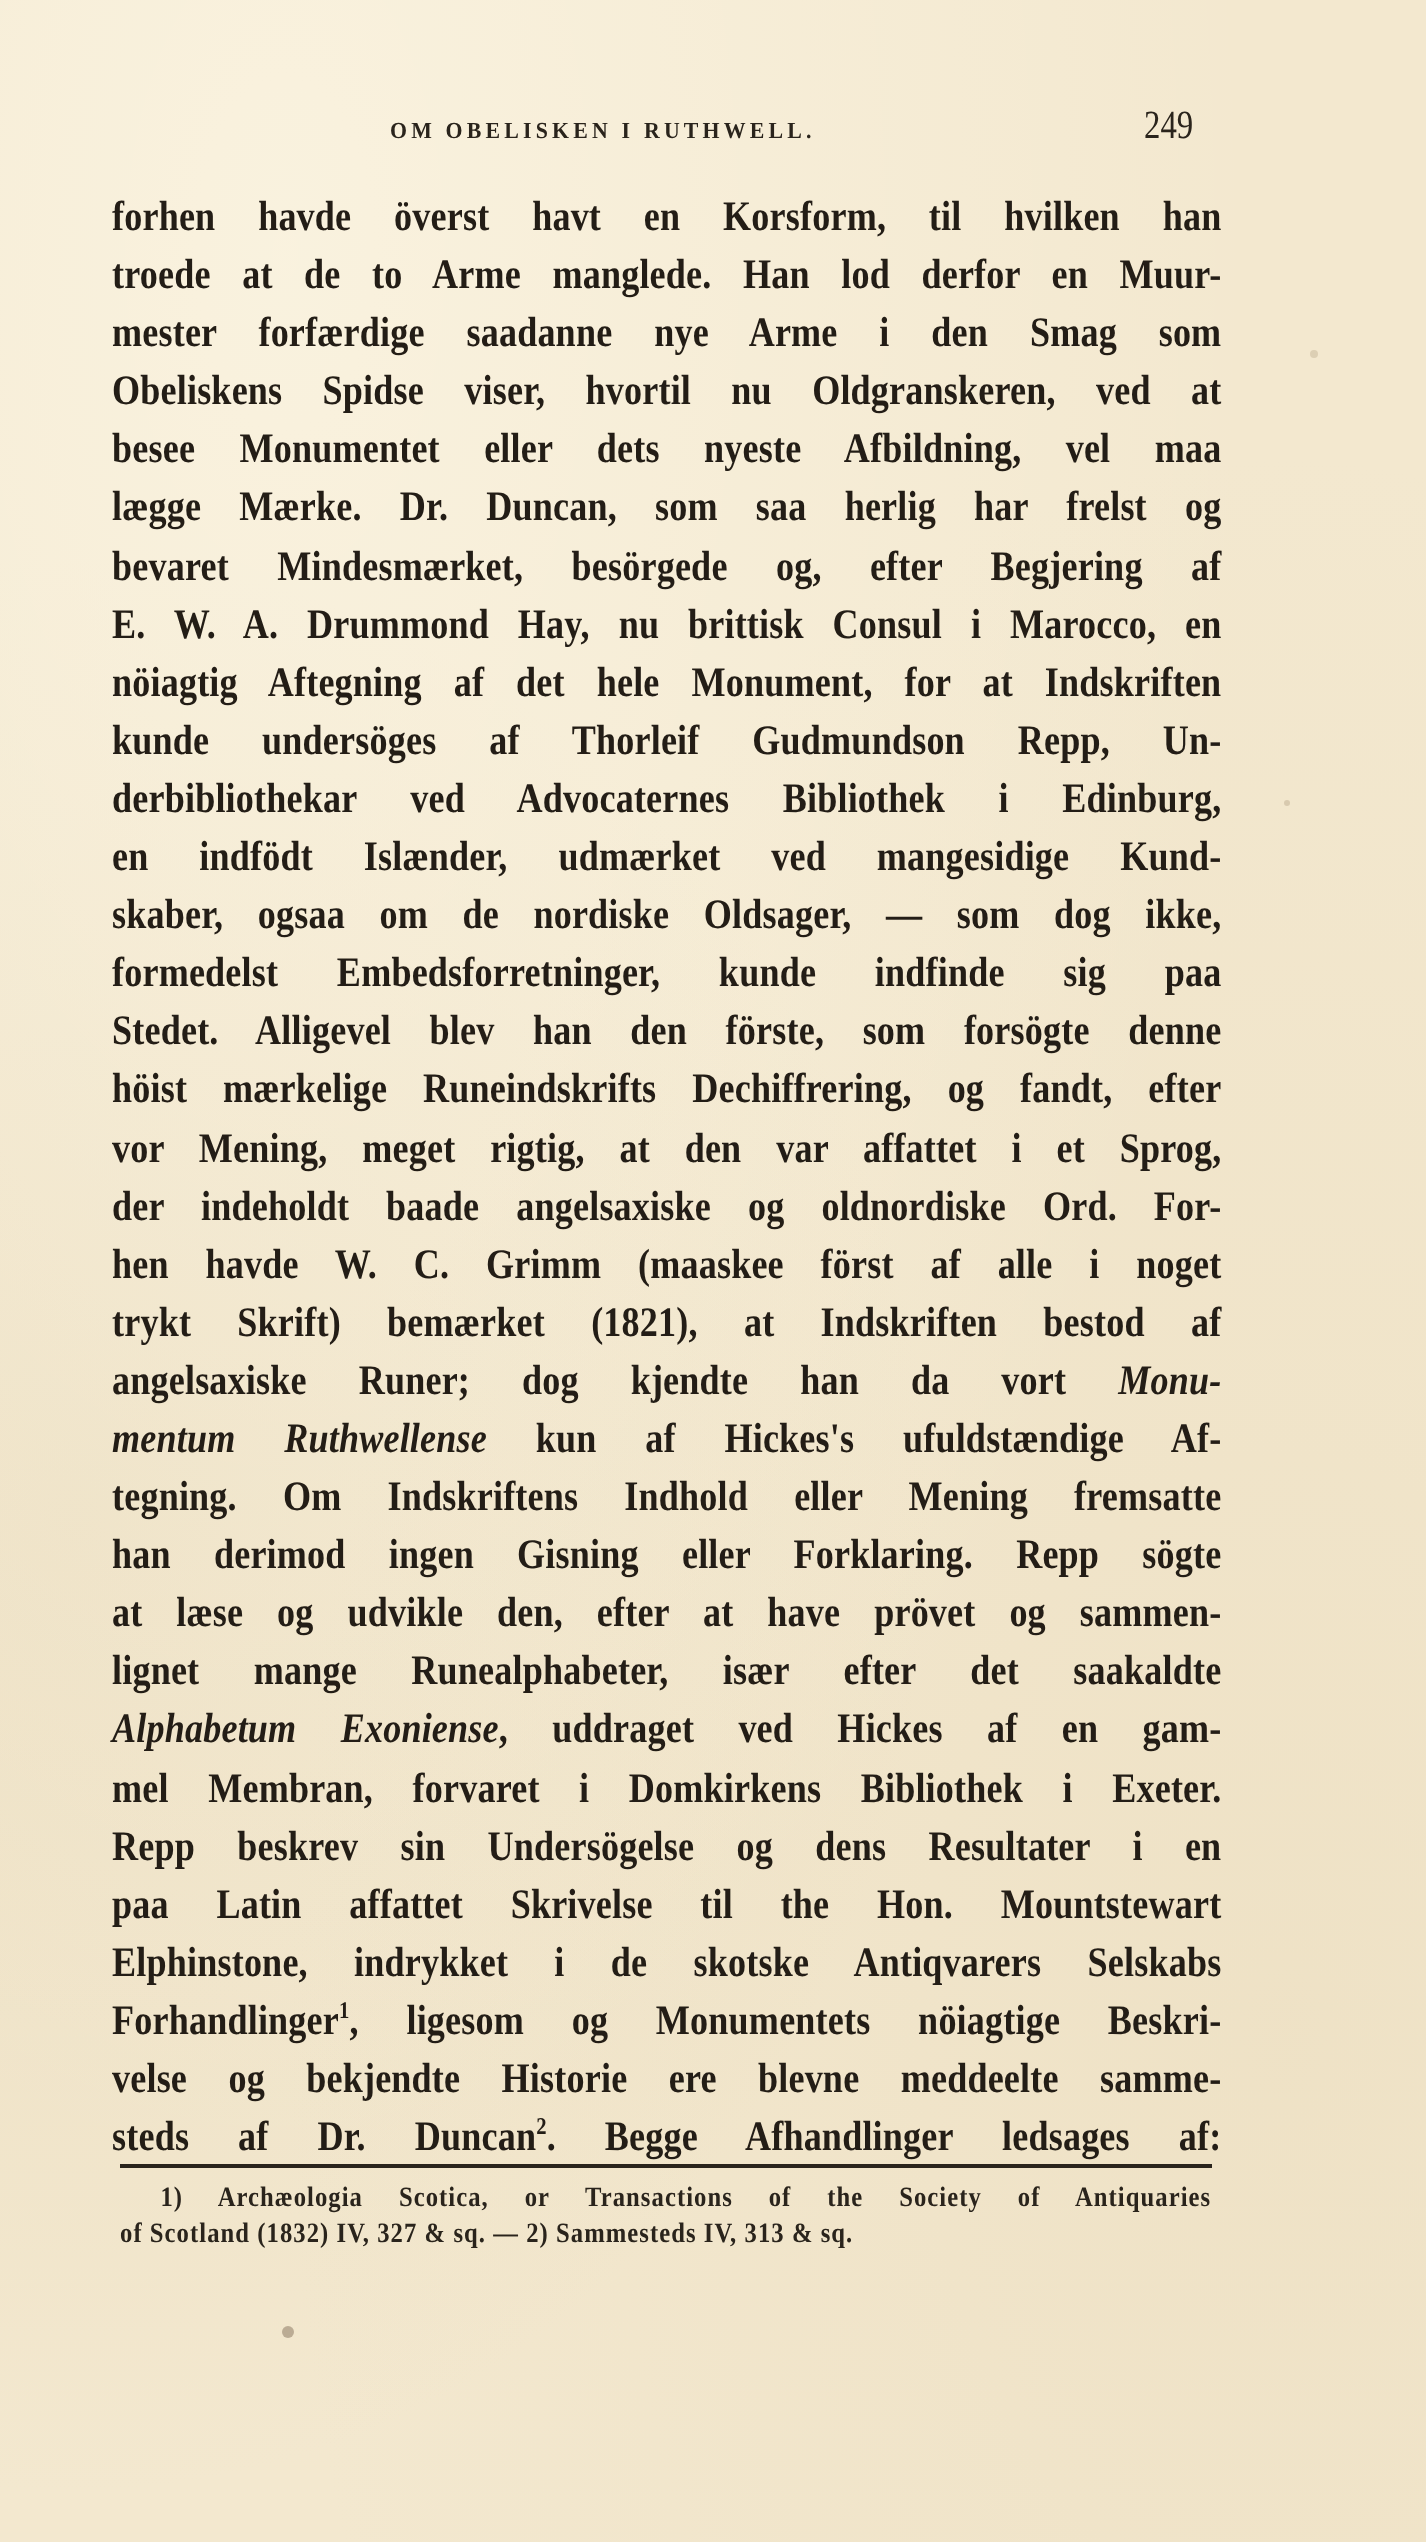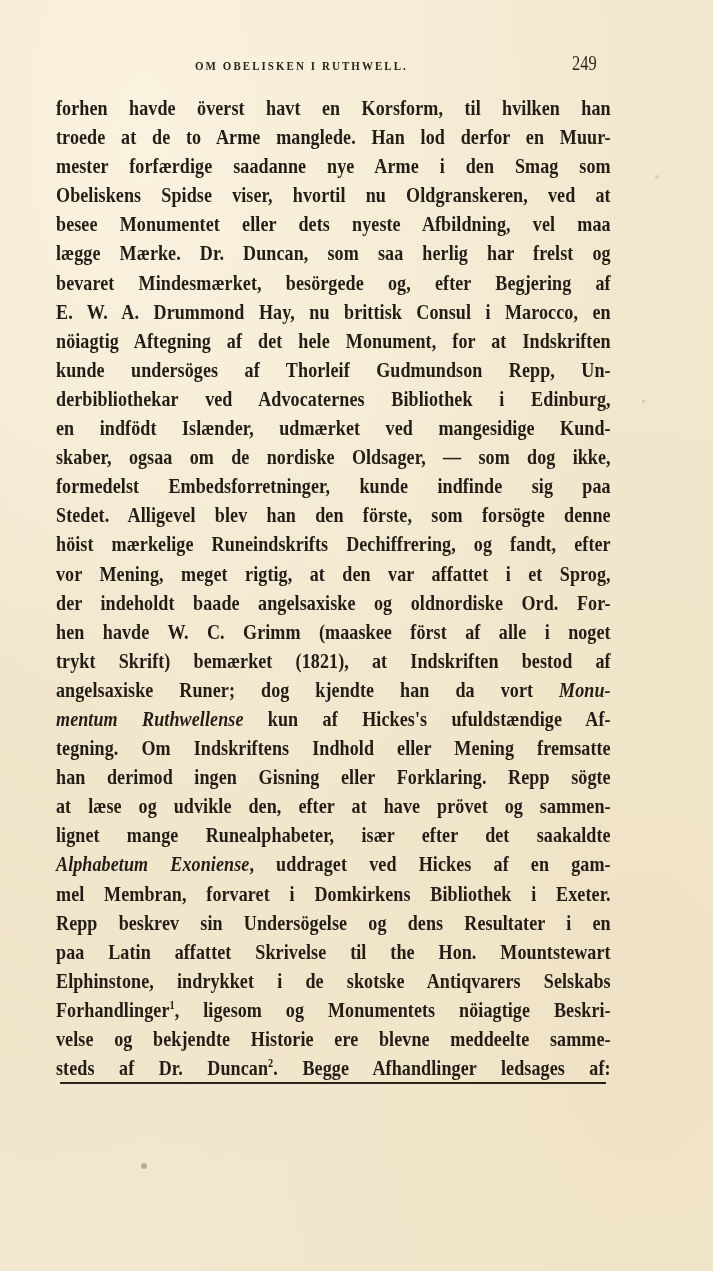--- a/index.html
+++ b/index.html
@@ -154,17 +154,21 @@
     <div class="line">Repp beskrev sin Undersögelse og dens Resultater i en</div>
     <div class="line">paa Latin affattet Skrivelse til the Hon. Mountstewart</div>
     <div class="line">Elphinstone, indrykket i de skotske Antiqvarers Selskabs</div>
     <div class="line"><span>Forhandlinger</span><sup>1</sup><span>, ligesom og Monumentets nöiagtige Beskri-</span></div>
     <div class="line">velse og bekjendte Historie ere blevne meddeelte samme-</div>
     <div class="line last"><span>steds af Dr. Duncan</span><sup>2</sup><span>.  Begge Afhandlinger ledsages af:</span></div>
   </div>
 
   <div class="rule"></div>
 
+  <div class="footnotes">
+    <div class="fn-line indent">1) Archæologia Scotica, or Transactions of the Society of Antiquaries</div>
+    <div class="fn-line">of Scotland (1832) IV, 327 &amp; sq. — 2) Sammesteds IV, 313 &amp; sq.</div>
+  </div>
 
   <div class="speck" style="left:141px; top:1163px; width:6px; height:6px;"></div>
   <div class="speck" style="left:642px; top:400px; width:3px; height:3px; background: rgba(170,150,120,0.35);"></div>
   <div class="speck" style="left:655px; top:175px; width:4px; height:4px; background: rgba(170,150,120,0.3);"></div>
 </div>
 
 </body></html>

